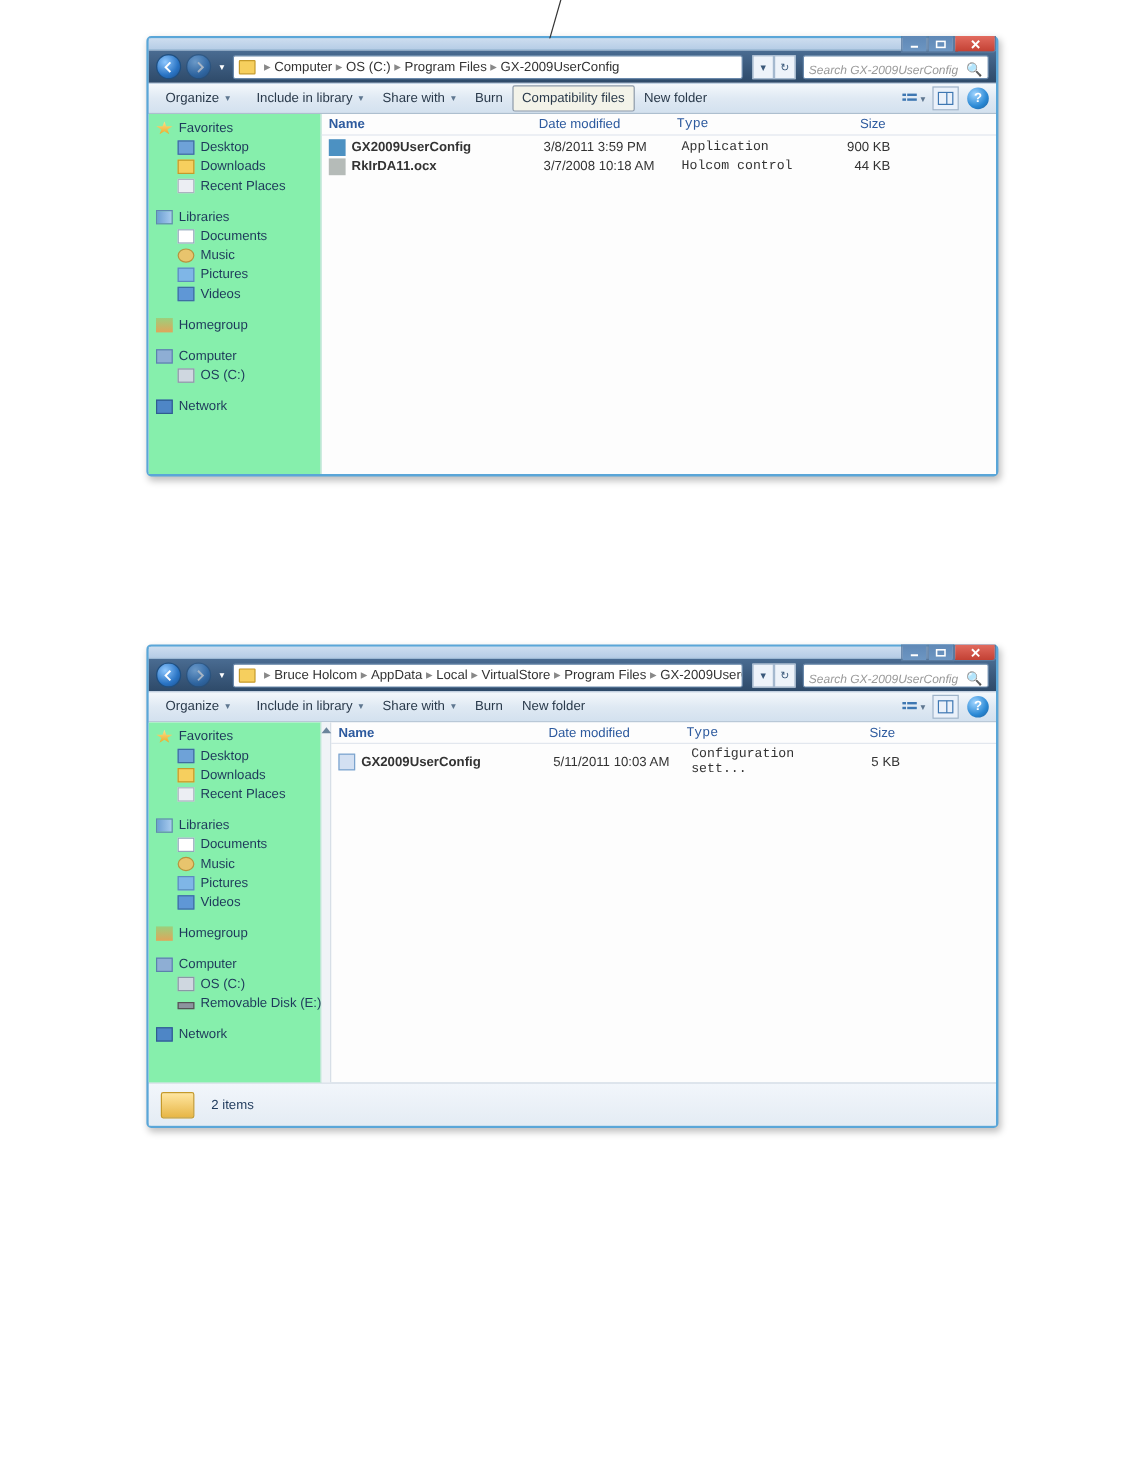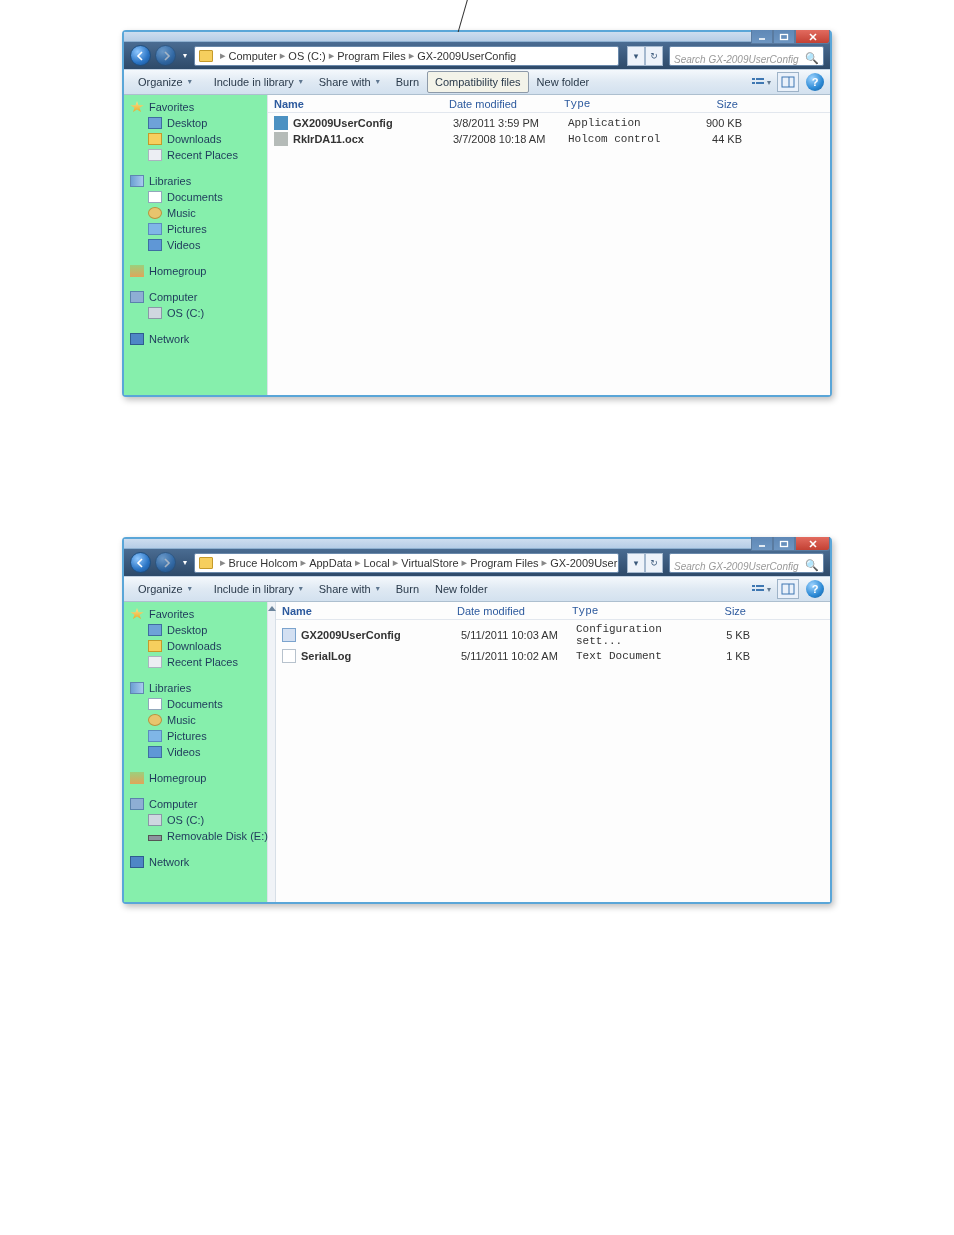--- a/index.html
+++ b/index.html
@@ -494,26 +494,23 @@
         <div class="col c-size">Size</div>
       </div>
       <div class="rows">
         <div class="file-row">
           <span class="fic cfg"></span>
           <div class="col c-name" style="width:160px;">GX2009UserConfig</div>
           <div class="col c-date">5/11/2011 10:03 AM</div>
           <div class="col c-type">Configuration sett...</div>
           <div class="col c-size">5 KB</div>
         </div>
-        <div class="file-row">
-          <span class="fic txt"></span>
-          <div class="col c-name" style="width:160px;">SerialLog</div>
-          <div class="col c-date">5/11/2011 10:02 AM</div>
-          <div class="col c-type">Text Document</div>
-          <div class="col c-size">1 KB</div>
-        </div>
-      </div>
-    </div>
-  </div>
-
+      </div>
+    </div>
+  </div>
+
+  <div class="status">
+    <div class="fld-lg"></div>
+    <span>2 items</span>
+  </div>
 </div>
 
 </div>
 
 </body></html>

